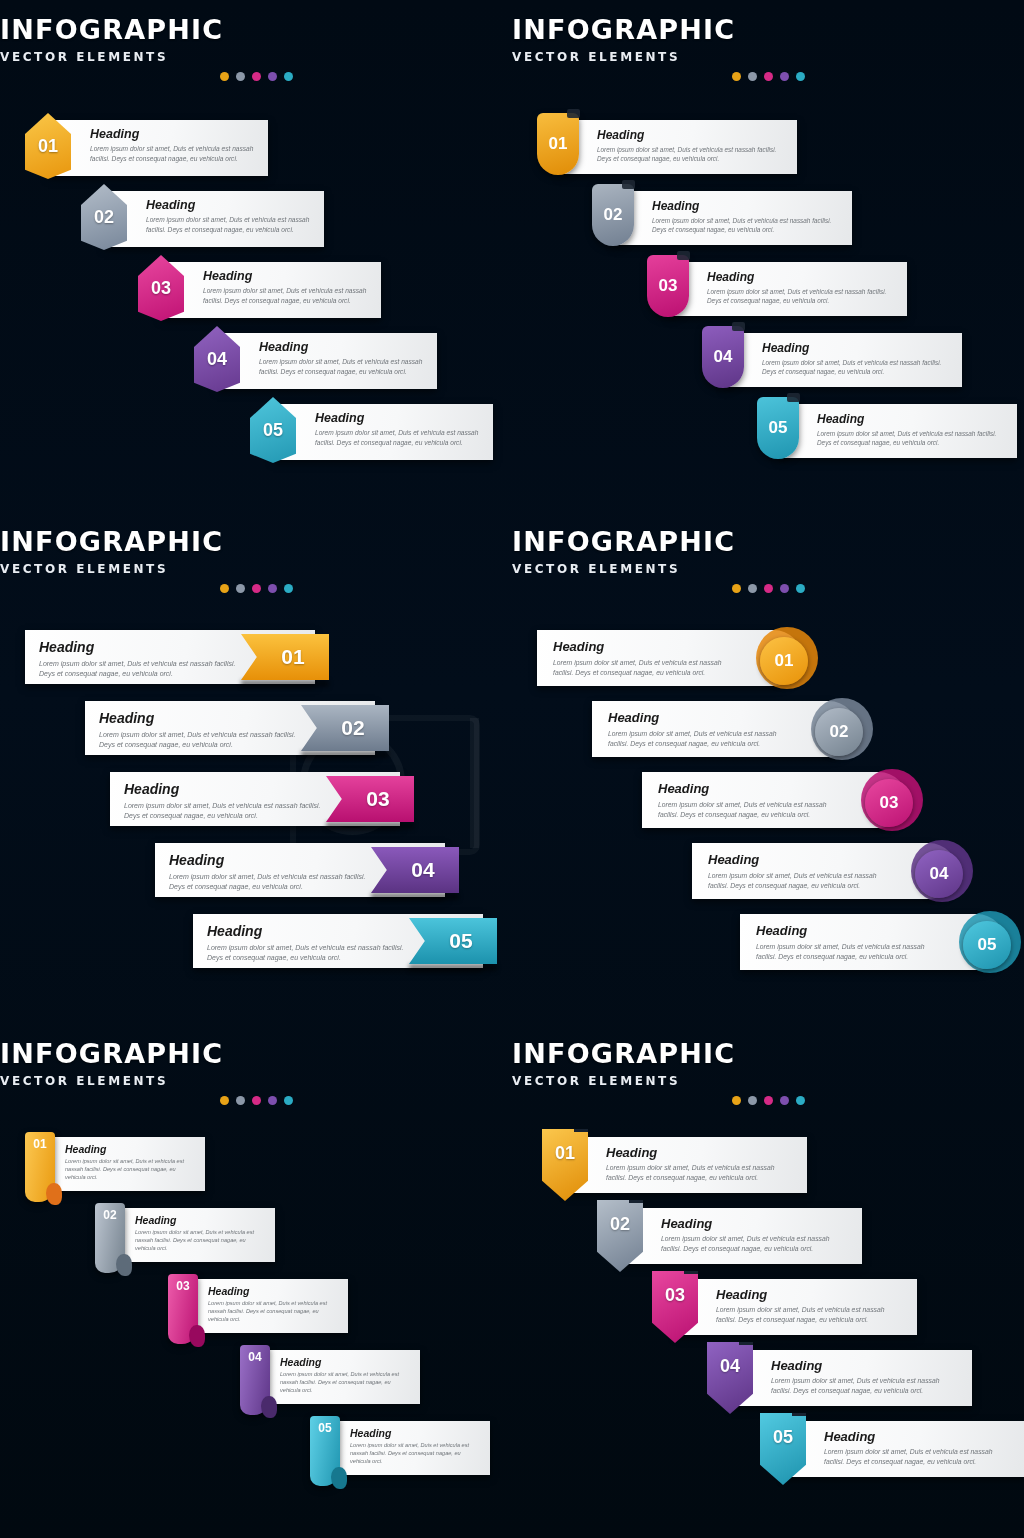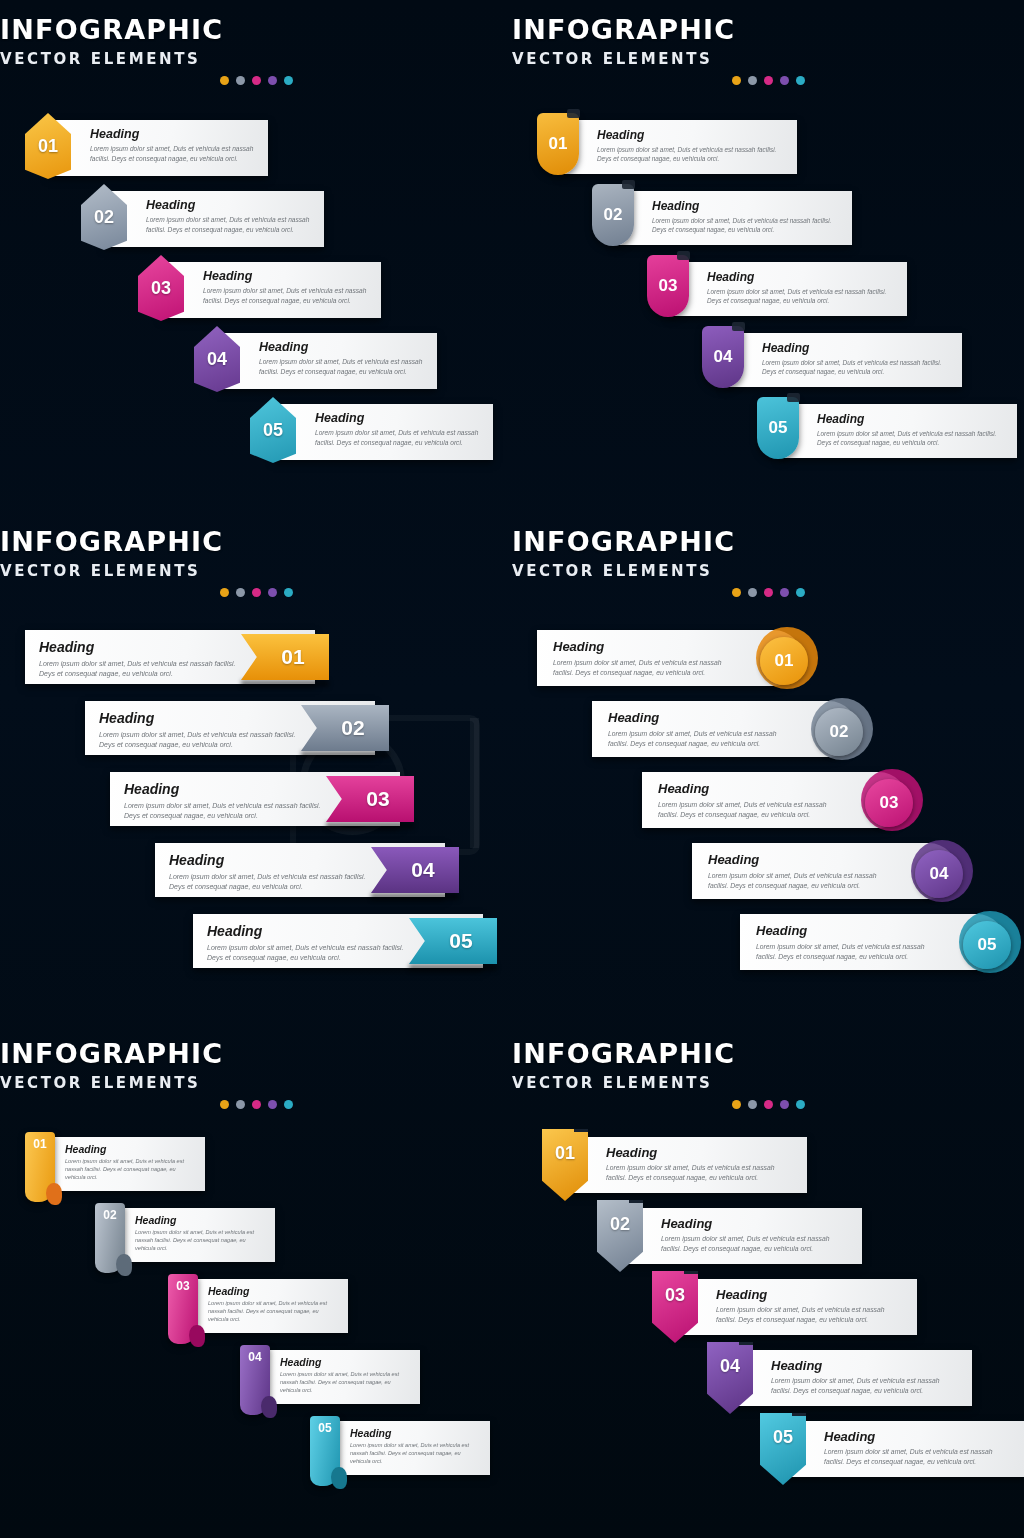--- a/index.html
+++ b/index.html
@@ -25,21 +25,21 @@
   .wm-circ { position:absolute; left:300px; top:730px; width:105px; height:105px;
              border:7px solid rgba(255,255,255,0.05); border-radius:50%; }
   .wm-bar  { position:absolute; left:470px; top:718px; width:9px; height:130px;
              background:rgba(255,255,255,0.05); }
 
   
   .panel { position:absolute; width:512px; }
   .hdr { text-align:left; padding-top:14px; }
   .hdr .t1 { color:#ffffff; font-size:27px; font-weight:700; letter-spacing:1.2px;
              font-family:"DejaVu Sans", sans-serif; text-shadow:0 1px 2px rgba(0,0,0,.6); }
-  .hdr .t2 { color:#e9edf2; font-size:15px; font-weight:600; letter-spacing:2.6px;
+  .hdr .t2 { color:#e9edf2; font-size:12px; font-weight:600; letter-spacing:2.6px;
              margin-top:5px; font-family:"DejaVu Sans", sans-serif; }
   .dots { margin-top:8px; display:flex; gap:7px; justify-content:center; }
   .dot { width:9px; height:9px; border-radius:50%; }
 
   
   .row { position:absolute; display:flex; align-items:stretch; }
   .card {
     background: linear-gradient(100deg,#ffffff 0%, #f7f8f9 55%, #e6e8ea 100%);
     box-shadow: 0 3px 7px rgba(0,0,0,.55);
     position:relative;

